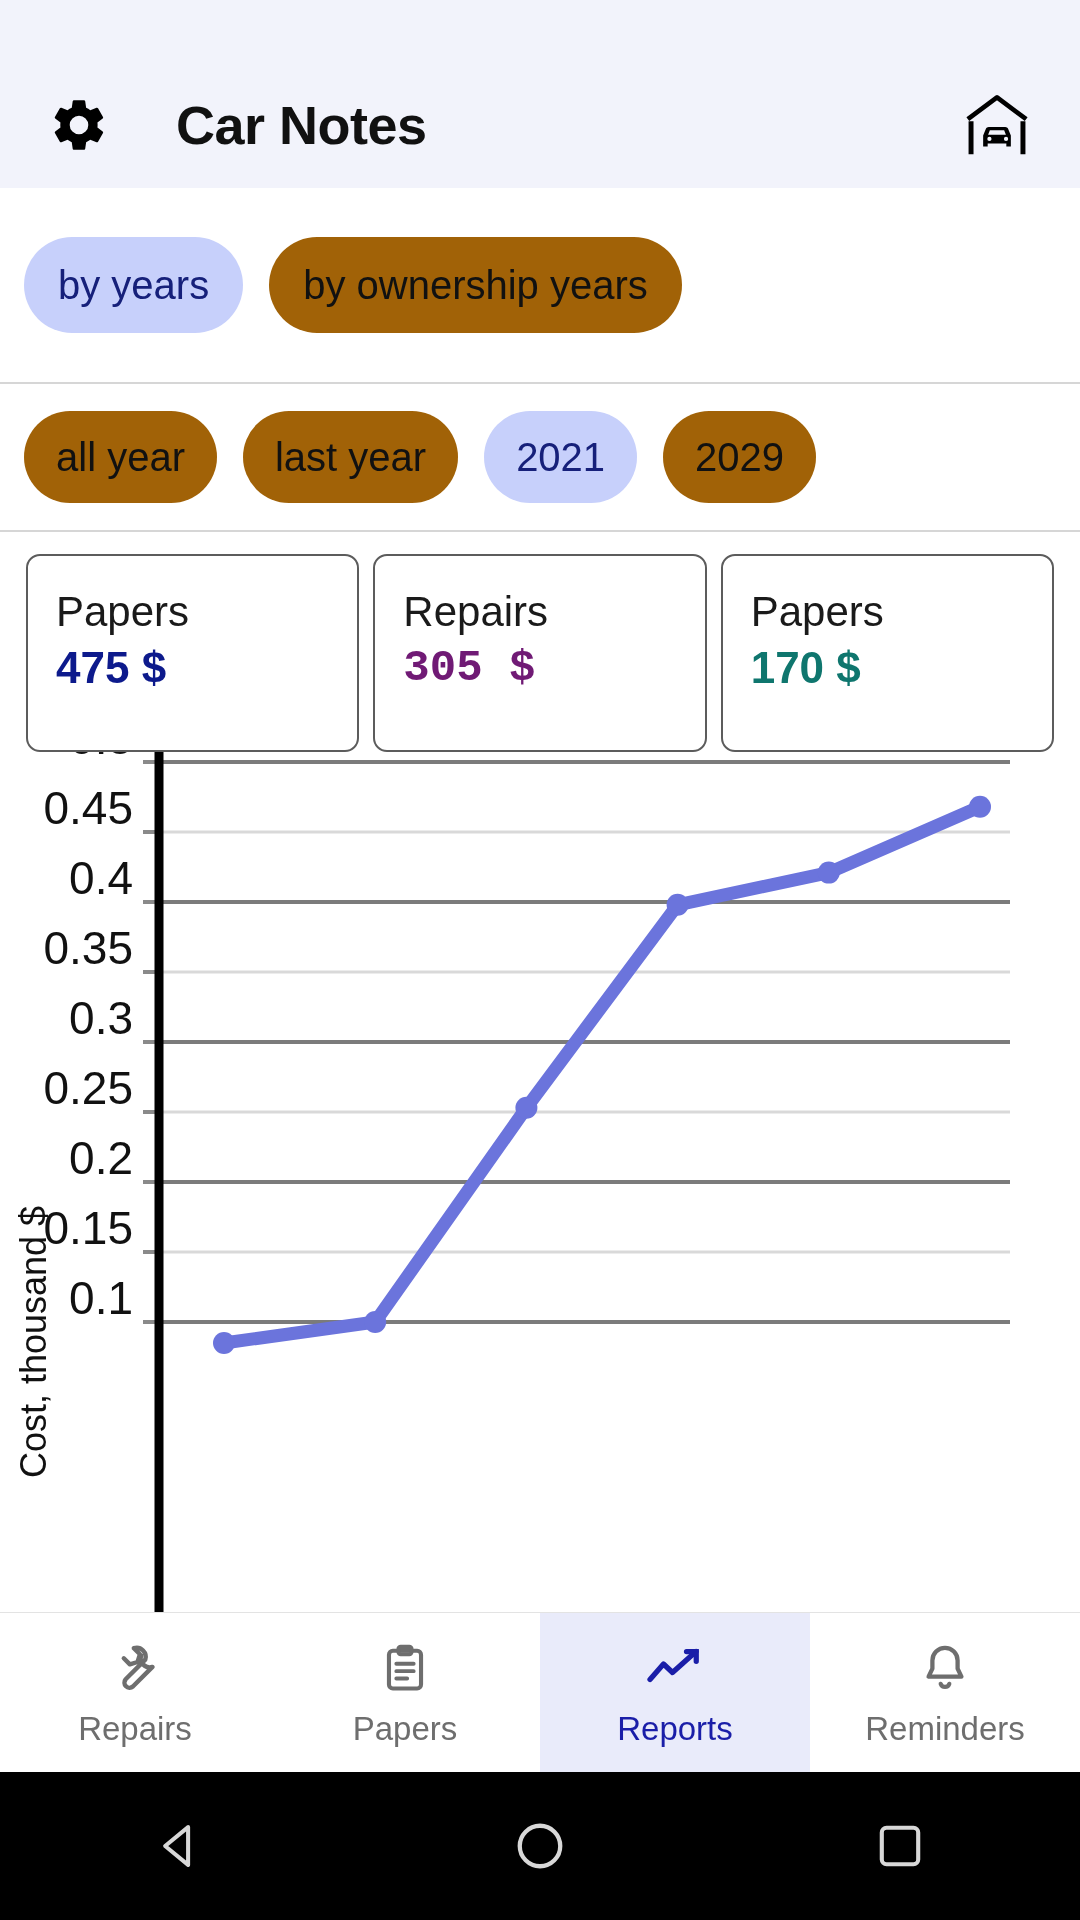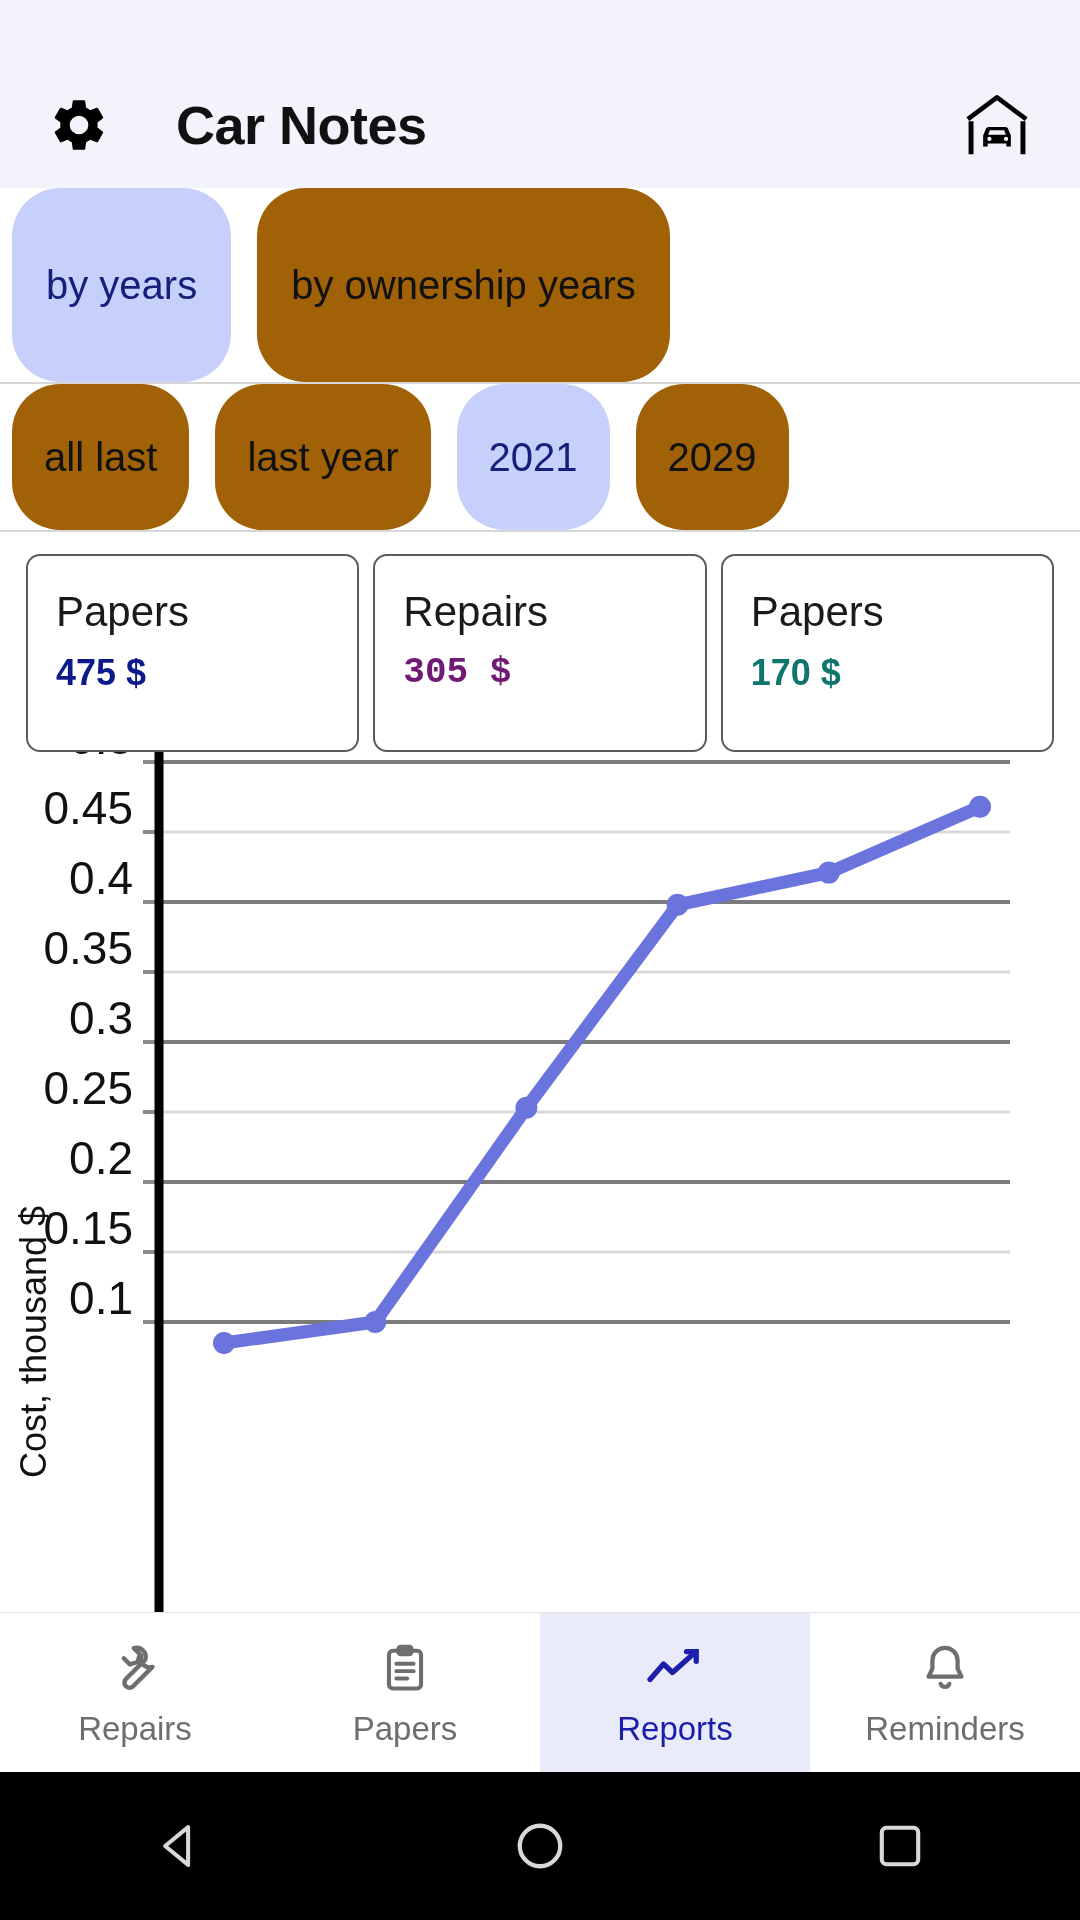--- a/index.html
+++ b/index.html
@@ -22,21 +22,21 @@
   .hdr-gear { margin-left:48px; width:62px; height:62px; display:flex; align-items:center; justify-content:center; }
   .hdr-title {
     margin-left:66px; font-size:54px; font-weight:bold; color:#111; letter-spacing:-0.5px; line-height:1;
   }
   .hdr-garage { position:absolute; right:48px; top:50%; transform:translateY(-50%); width:70px; height:70px;
                 display:flex; align-items:center; justify-content:center; }
 
   
   .chiprow {
     position:absolute; left:0; width:1080px; background:#fff;
-    display:flex; gap:26px; padding-left:12px;
+    display:flex; align-items:center; gap:26px; padding-left:24px;
     border-bottom:2px solid #d6d6d6;
   }
   #chiprow-mode { top:188px; height:196px; }
   #chiprow-period { top:384px; height:148px; }
 
   .chip {
     border-radius:48px; background:#a16207; color:#111;
     font-size:40px; line-height:1; display:flex; align-items:center; justify-content:center;
     padding:28px 34px; white-space:nowrap;
   }
@@ -46,21 +46,21 @@
   
   .cards {
     position:absolute; left:0; top:532px; width:1080px; height:220px;
     display:flex; gap:14px; padding:22px 26px 0 26px;
   }
   .card {
     flex:1; border:2px solid #5c5c5c; border-radius:14px; background:#fff;
     padding:34px 0 0 28px;
   }
   .card-label { font-size:42px; color:#1a1a1a; line-height:1.05; }
-  .card-value { font-size:36px; font-weight:bold; line-height:1.05; margin-top:20px; }
+  .card-value { font-size:44px; font-weight:bold; line-height:1.05; margin-top:11px; }
   .v-total   { color:#0d1a8c; }
   .v-repairs { color:#701a75;font-family:Liberation Mono, monospace; }
   .v-papers  { color:#0f766e; }
 
   
   .chart-area { position:absolute; left:0; top:752px; width:1080px; height:860px; background:#fff; overflow:hidden; }
   .chart-svg { display:block; }
 
   
   .bottomnav {
@@ -104,21 +104,21 @@
       </svg>
     </div>
   </div>
 
   <div class="chiprow" id="chiprow-mode">
     <div class="chip selected">by years</div>
     <div class="chip">by ownership years</div>
   </div>
 
   <div class="chiprow" id="chiprow-period">
-    <div class="chip">all last</div>
+    <div class="chip">all year</div>
     <div class="chip">last year</div>
     <div class="chip selected">2021</div>
     <div class="chip">2029</div>
   </div>
 
   <div class="cards">
     <div class="card">
       <div class="card-label">Papers</div>
       <div class="card-value v-total">475 $</div>
     </div>

